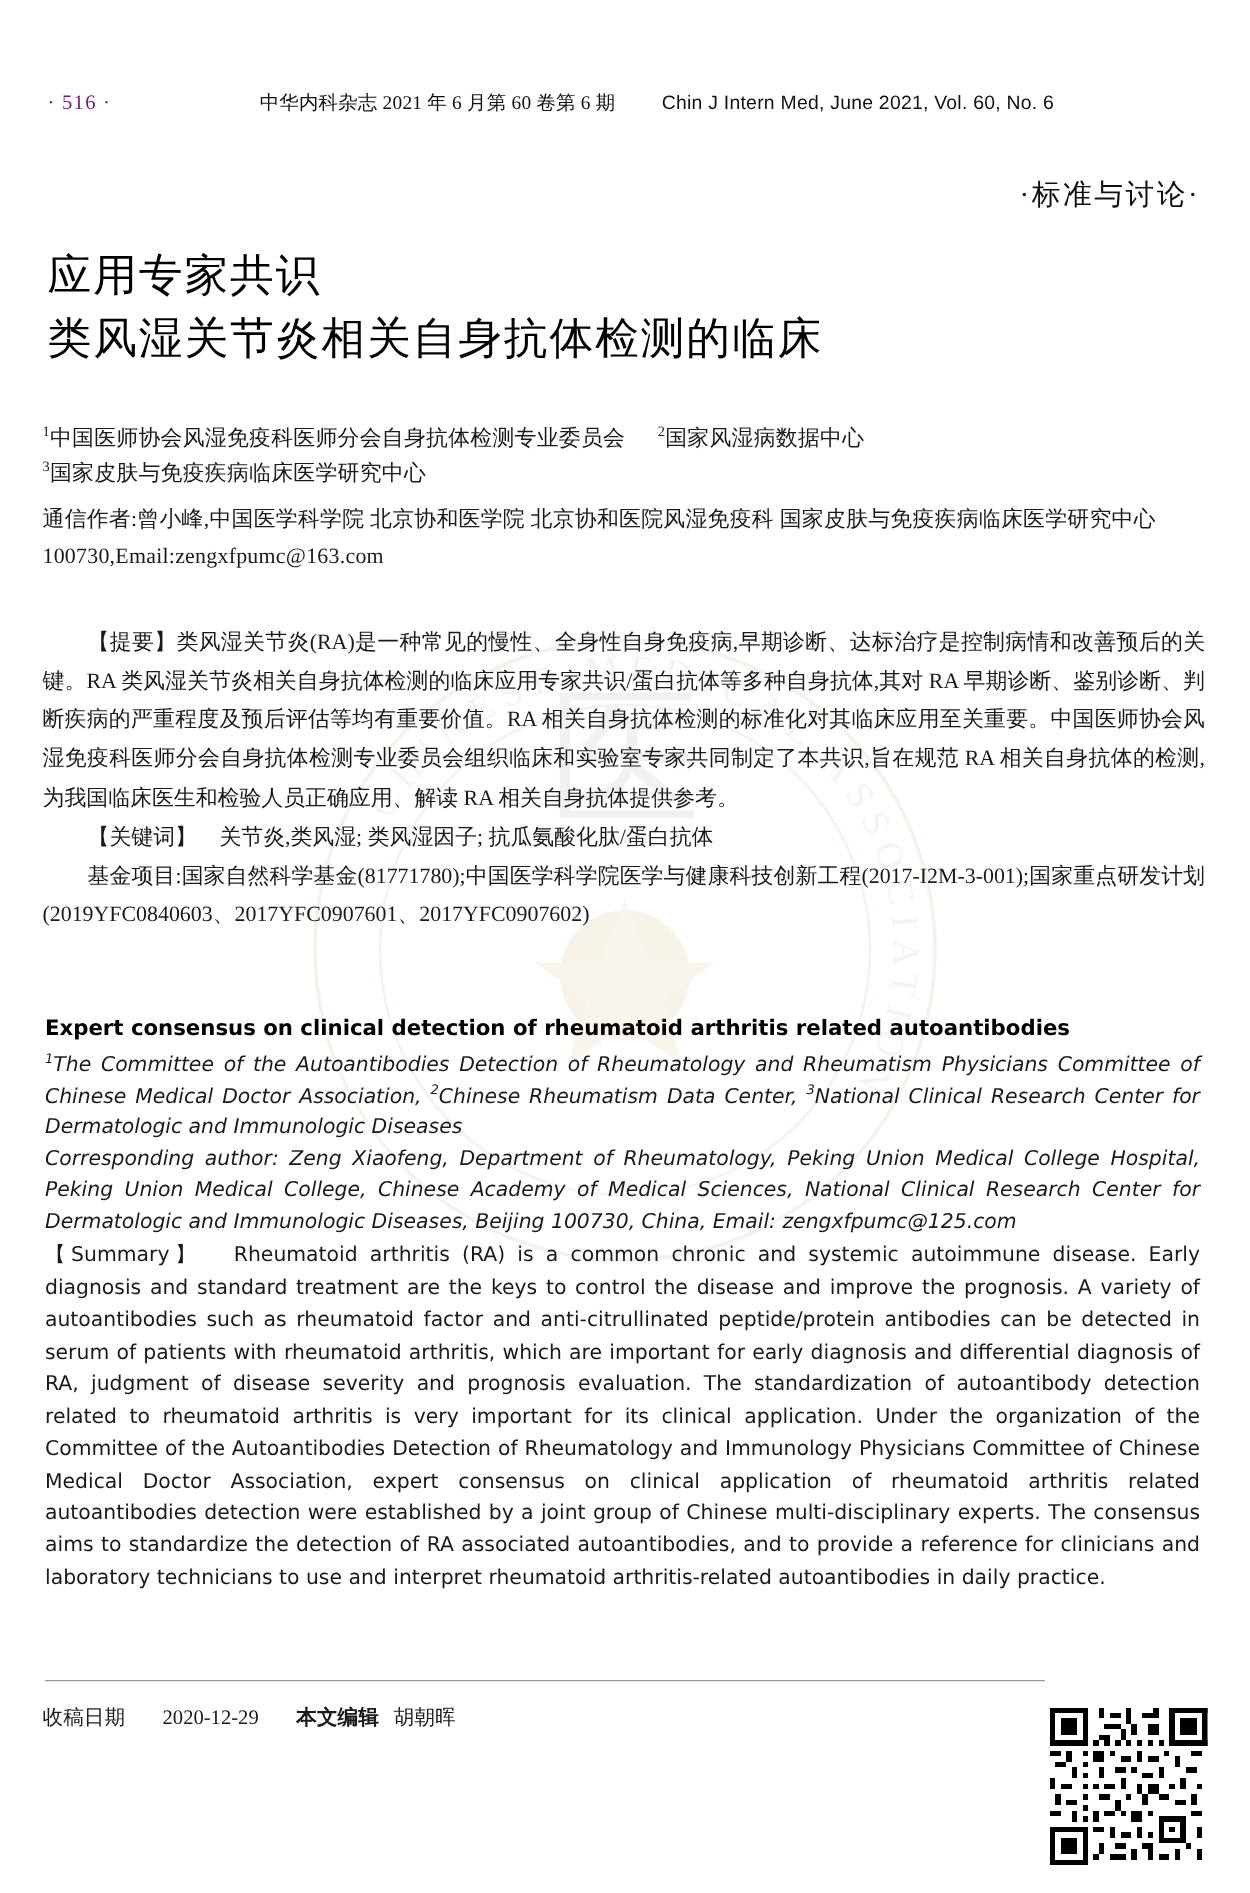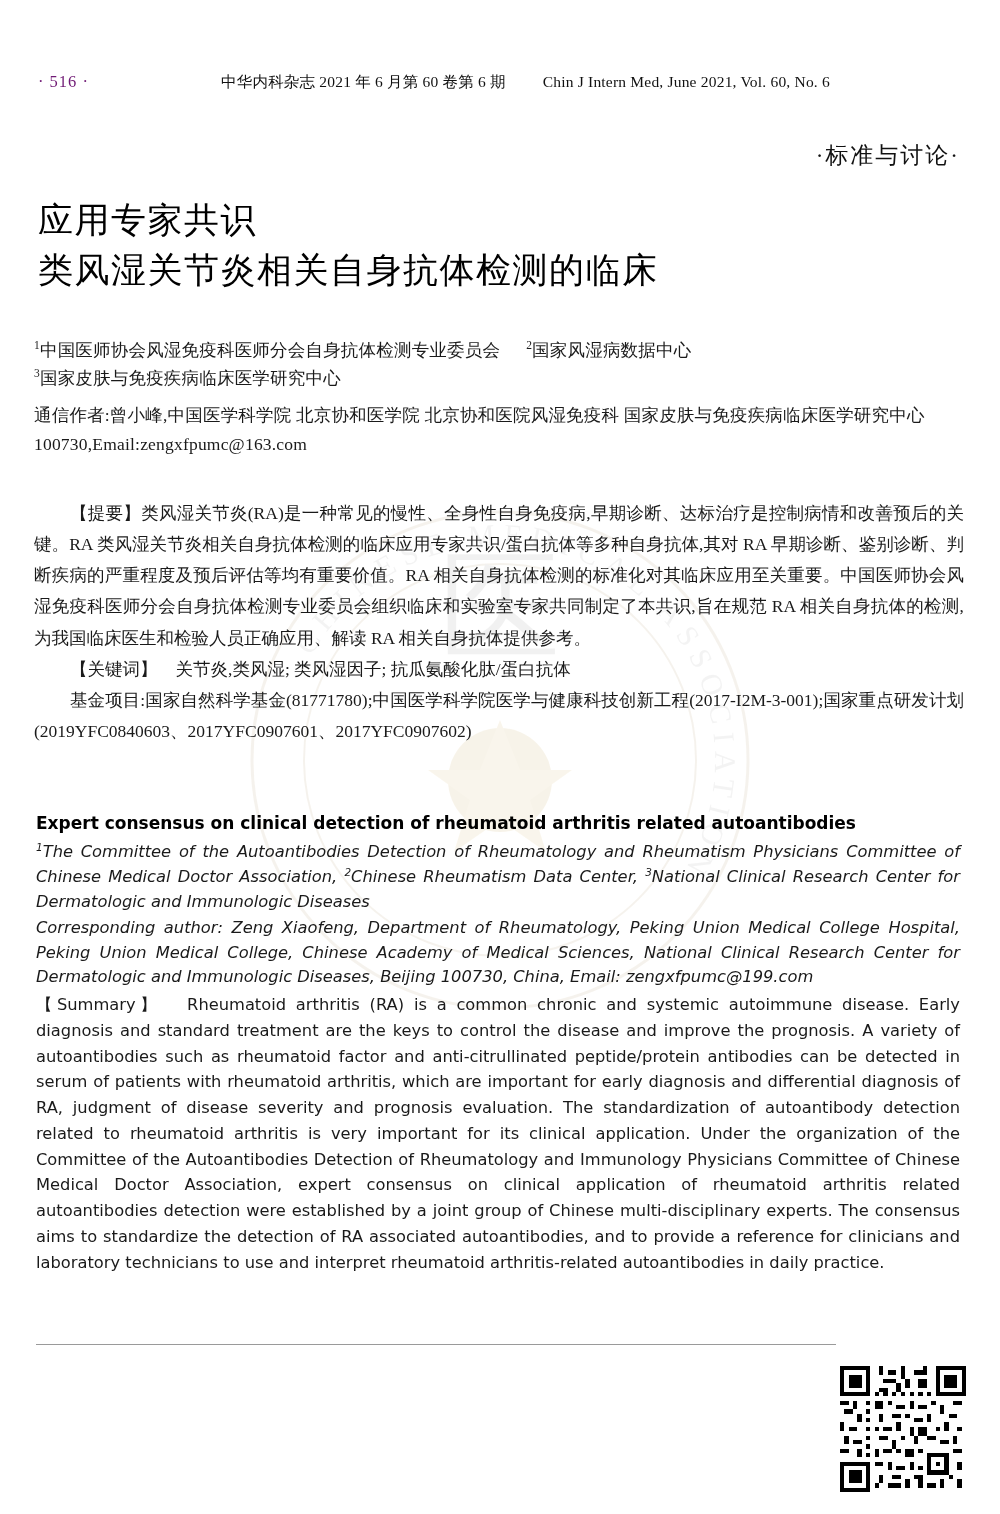--- a/index.html
+++ b/index.html
@@ -51,21 +51,21 @@
     white-space: nowrap;
     color: #701a75;
   }
   .runhead-center {
     flex: 1;
     text-align: center;
     font-size: 15.5px;
     color: #111;
     letter-spacing: .2px;
   }
-  .runhead-center .en { margin-left: 33px; font-family: Liberation Serif, serif; }
+  .runhead-center .en { margin-left: 33px; font-family: Liberation Sans, sans-serif; }
 
   
   .kicker {
     position: absolute;
     top: 140px;
     right: 40px;
     font-size: 23px;
     letter-spacing: 2px;
     color: #111;
   }
@@ -259,29 +259,32 @@
       <p class="indent fund">
         <span>基金项目:</span><span>国家自然科学基金(81771780);中国医学科学院医学与健康科技创新工程(2017-I2M-3-001);国家重点研发计划(2019YFC0840603、2017YFC0907601、2017YFC0907602)</span>
       </p>
     </div>
 
     <div class="en-block">
       <div class="en-title">Expert consensus on clinical detection of rheumatoid arthritis related autoantibodies</div>
       <div class="en-affil">
         <sup>1</sup><span>The Committee of the Autoantibodies Detection of Rheumatology and Rheumatism Physicians Committee of Chinese Medical Doctor Association, </span><sup>2</sup><span>Chinese Rheumatism Data Center, </span><sup>3</sup><span>National Clinical Research Center for Dermatologic and Immunologic Diseases</span>
       </div>
-      <div class="en-corr">Corresponding author: Zeng Xiaofeng, Department of Rheumatology, Peking Union Medical College Hospital, Peking Union Medical College, Chinese Academy of Medical Sciences, National Clinical Research Center for Dermatologic and Immunologic Diseases, Beijing 100730, China, Email: zengxfpumc@199.com</div>
+      <div class="en-corr">Corresponding author: Zeng Xiaofeng, Department of Rheumatology, Peking Union Medical College Hospital, Peking Union Medical College, Chinese Academy of Medical Sciences, National Clinical Research Center for Dermatologic and Immunologic Diseases, Beijing 100730, China, Email: zengxfpumc@125.com</div>
       <div class="en-summary">
         <span class="sumlbl">【Summary】</span><span class="sp"></span><span>Rheumatoid arthritis (RA) is a common chronic and systemic autoimmune disease. Early diagnosis and standard treatment are the keys to control the disease and improve the prognosis. A variety of autoantibodies such as rheumatoid factor and anti-citrullinated peptide/protein antibodies can be detected in serum of patients with rheumatoid arthritis, which are important for early diagnosis and differential diagnosis of RA, judgment of disease severity and prognosis evaluation. The standardization of autoantibody detection related to rheumatoid arthritis is very important for its clinical application. Under the organization of the Committee of the Autoantibodies Detection of Rheumatology and Immunology Physicians Committee of Chinese Medical Doctor Association, expert consensus on clinical application of rheumatoid arthritis related autoantibodies detection were established by a joint group of Chinese multi‑disciplinary experts. The consensus aims to standardize the detection of RA associated autoantibodies, and to provide a reference for clinicians and laboratory technicians to use and interpret rheumatoid arthritis-related autoantibodies in daily practice.</span>
       </div>
     </div>
 
     <div class="rule"></div>
 
     <div class="footer">
+      <div class="f-row">
+        <span>收稿日期</span><span class="f-gap"></span><span>2020-12-29</span><span class="f-gap"></span><span class="bold">本文编辑</span><span class="f-gap" style="width:12px"></span><span>胡朝晖</span>
+      </div>
     </div>
 
     <div class="qr">
       <svg viewBox="0 0 29 29" shape-rendering="crispEdges" xmlns="http://www.w3.org/2000/svg">
         <rect width="29" height="29" fill="#ffffff"></rect>
         <g fill="#000000">
 
           <rect x="0" y="0" width="7" height="1"></rect>
             <rect x="0" y="6" width="7" height="1"></rect>
           <rect x="0" y="0" width="1" height="7"></rect>

